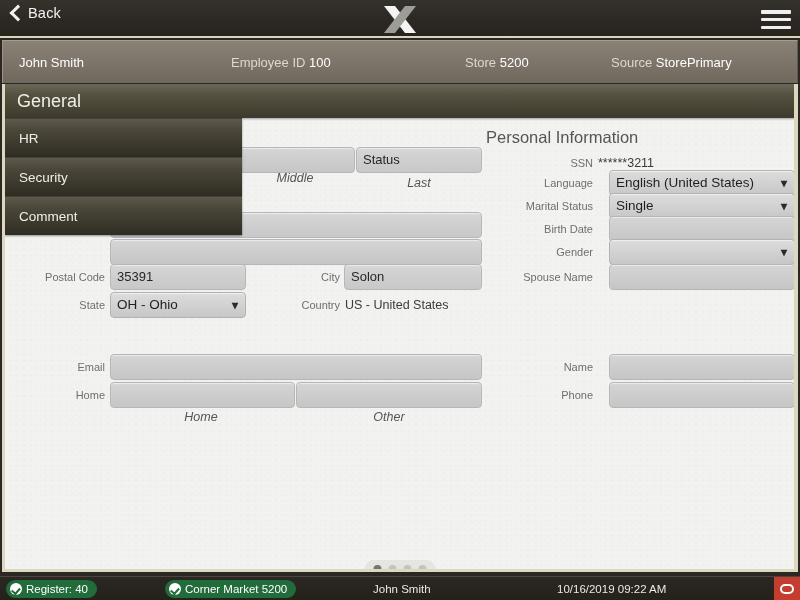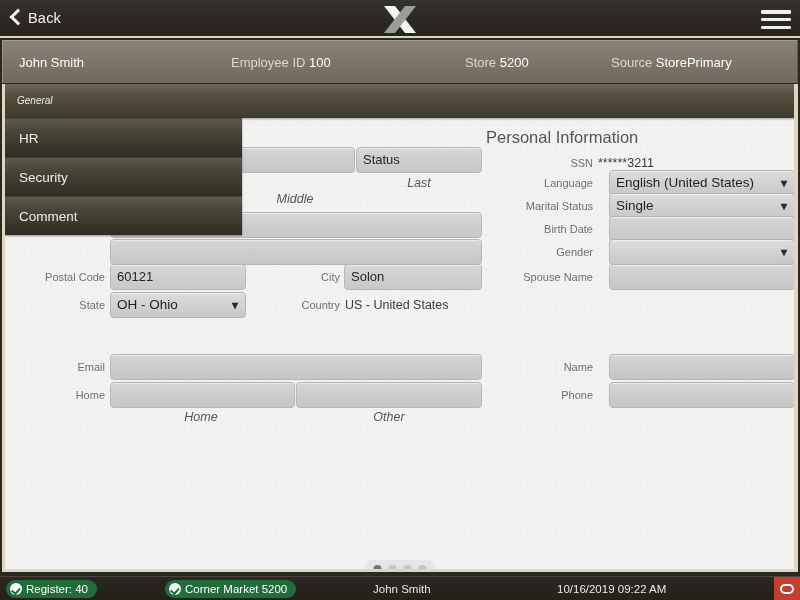--- a/index.html
+++ b/index.html
@@ -26,21 +26,21 @@
     left: 0; top: 0;
     width: 800px; height: 38px;
     background: #2e2b26;
     background-image: linear-gradient(180deg, #35322c 0%, #2c2925 55%, #28251f 100%);
     border-bottom: 2px solid #d9d4bc;
   }
   .back-btn {
     position: absolute;
     left: 6px; top: 0;
     height: 38px;
-    display: flex; align-items: flex-end; gap: 7px;
+    display: flex; align-items: center; gap: 7px;
     padding: 0 10px 12px 4px;
     cursor: pointer;
   }
   .chev-left {
     width: 11px; height: 18px;
     position: relative;
   }
   .chev-left::before {
     content: "";
     position: absolute;
@@ -190,23 +190,22 @@
     left: 0; top: 0;
     width: 796px; height: 34px;
     background: linear-gradient(180deg, #6b6657 0%, #55503f 32%, #3d392d 100%);
     box-shadow: 0 1px 2px rgba(0,0,0,.35);
     cursor: pointer;
   }
   .menu-header .mlabel {
     position: absolute;
     left: 12px; top: 0;
     line-height: 34px;
-    font-size: 10px;
+    font-size: 18px;
     color: #eeeee8;
-    font-style: italic;
   }
   .menu-item {
     position: absolute;
     left: 0;
     width: 237px; height: 39px;
     background: linear-gradient(180deg, #5e594b 0%, #4a4639 30%, #2f2c23 100%);
     box-shadow: 0 1px 2px rgba(0,0,0,.4);
     border-top: 1px solid rgba(255,255,255,.10);
     cursor: pointer;
   }
@@ -330,28 +329,28 @@
     <div class="empbar-cell ec4">
       <span class="lbl">Source</span>
       <span class="val">StorePrimary</span>
     </div>
   </div>
 
   <div class="content">
 
     <div class="input-box empty" style="left:105px; top:63px; width:245px;"></div>
     <div class="input-box" style="left:351px; top:63px; width:126px;">Status</div>
-    <div class="sub-label" style="left:245px; top:108px; width:90px;">Middle</div>
+    <div class="sub-label" style="left:245px; top:87px; width:90px;">Middle</div>
     <div class="sub-label" style="left:369px; top:92px; width:90px;">Last</div>
 
     <div class="input-box" style="left:105px; top:128px; width:372px;">Pkwy</div>
     <div class="input-box empty" style="left:105px; top:155px; width:372px;"></div>
 
     <div class="field-label" style="left:0px; top:180px; width:100px;">Postal Code</div>
-    <div class="input-box" style="left:105px; top:180px; width:136px;">60121</div>
+    <div class="input-box" style="left:105px; top:180px; width:136px;">35391</div>
     <div class="field-label" style="left:240px; top:180px; width:95px;">City</div>
     <div class="input-box" style="left:339px; top:180px; width:138px;">Solon</div>
 
     <div class="field-label" style="left:0px; top:208px; width:100px;">State</div>
     <div class="select-box" style="left:105px; top:208px; width:136px;">
       <span>OH - Ohio</span>
       <span class="caret">▾</span>
     </div>
     <div class="field-label" style="left:225px; top:208px; width:110px;">Country</div>
     <div class="plain-value" style="left:340px; top:208px;">US - United States</div>

